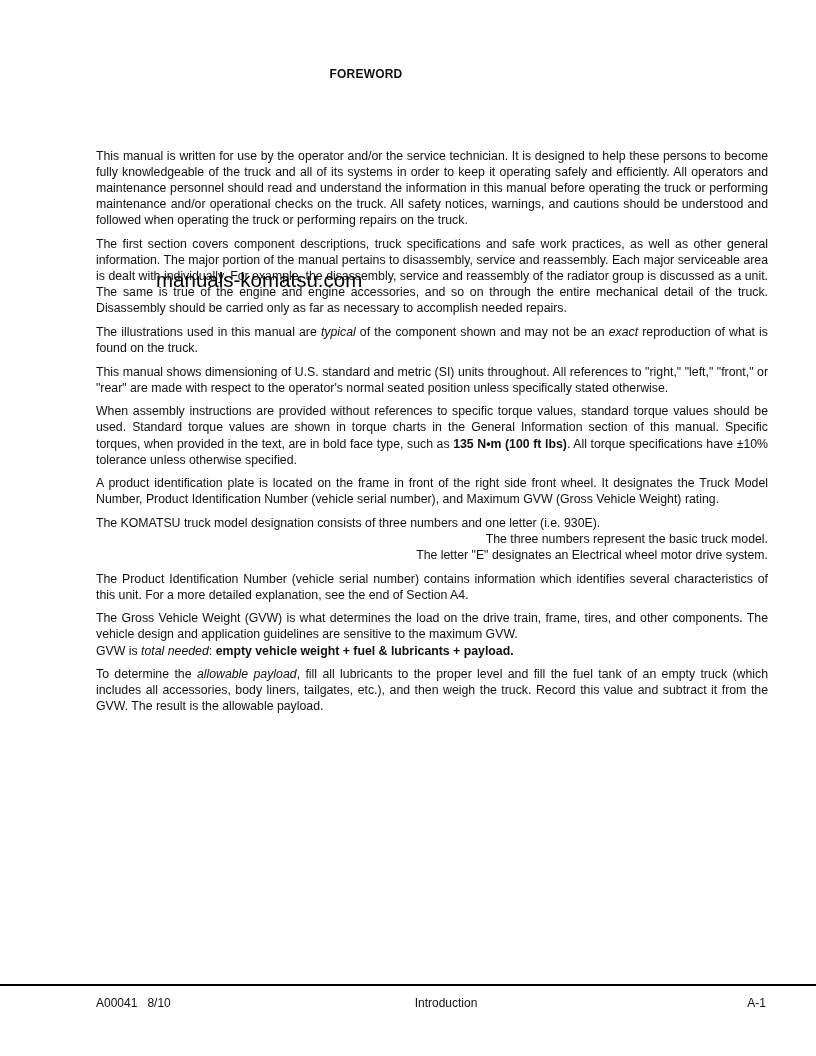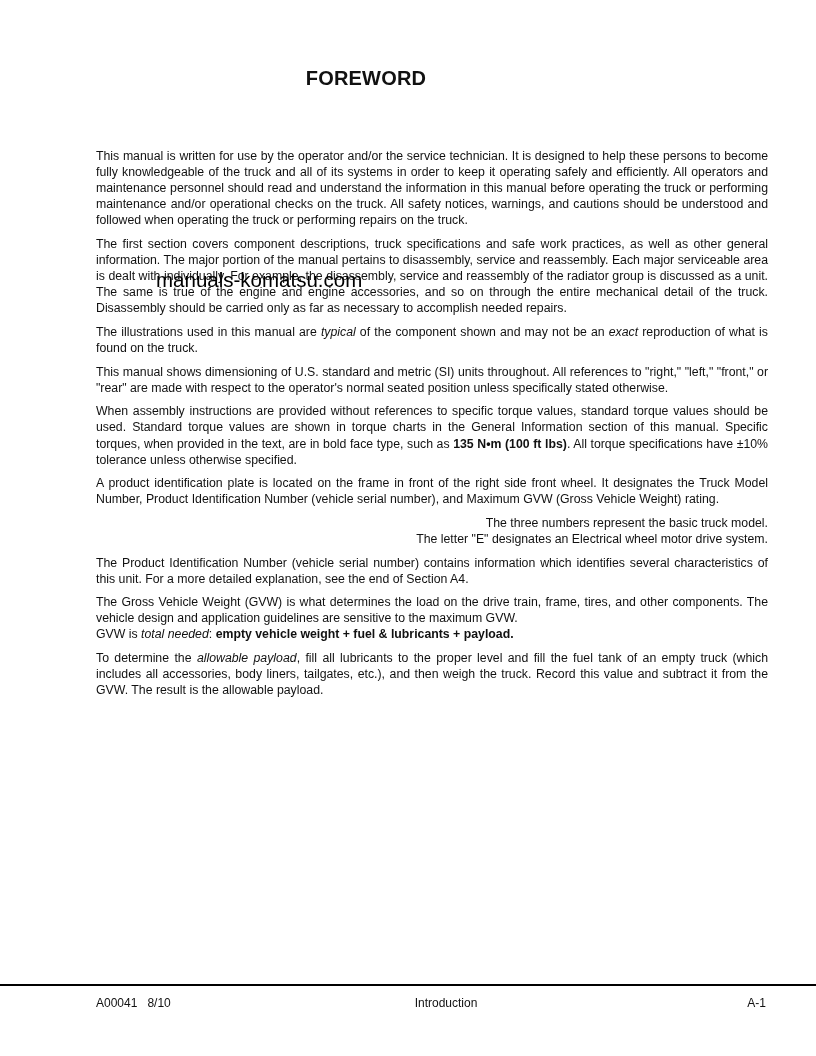--- a/index.html
+++ b/index.html
@@ -2,21 +2,21 @@
 <html><head>
   <meta charset="utf-8">
   <style>
     html, body { margin: 0; padding: 0; background: #ffffff; }
     body {
       width: 816px; height: 1056px; position: relative; overflow: hidden;
       font-family: "Liberation Sans", sans-serif; color: #111;
     }
     .title {
       position: absolute; top: 67px; left: 0; width: 732px; text-align: center;
-      font-size: 20px; font-weight: bold; letter-spacing: 0.2px;
+      font-size: 12px; font-weight: bold; letter-spacing: 0.2px;
     }
     .content {
       position: absolute; top: 148px; left: 96px; width: 672px;
       font-size: 12.3px; line-height: 16.1px; text-align: justify;
     }
     .content p { margin: 0 0 7.5px 0; }
     .content p.tight { margin-bottom: 0; }
     .indent { padding-left: 31px; text-align: right; }
     .watermark {
       position: absolute; top: 268px; left: 156px;
@@ -39,20 +39,21 @@
 
 <div class="title">FOREWORD</div>
 
 <div class="content">
   <p>This manual is written for use by the operator and/or the service technician. It is designed to help these persons to become fully knowledgeable of the truck and all of its systems in order to keep it operating safely and efficiently. All operators and maintenance personnel should read and understand the information in this manual before operating the truck or performing maintenance and/or operational checks on the truck. All safety notices, warnings, and cautions should be understood and followed when operating the truck or performing repairs on the truck.</p>
   <p>The first section covers component descriptions, truck specifications and safe work practices, as well as other general information. The major portion of the manual pertains to disassembly, service and reassembly. Each major serviceable area is dealt with individually. For example, the disassembly, service and reassembly of the radiator group is discussed as a unit. The same is true of the engine and engine accessories, and so on through the entire mechanical detail of the truck. Disassembly should be carried only as far as necessary to accomplish needed repairs.</p>
   <p><span>The illustrations used in this manual are </span><i>typical</i><span> of the component shown and may not be an </span><i>exact</i><span> reproduction of what is found on the truck.</span></p>
   <p>This manual shows dimensioning of U.S. standard and metric (SI) units throughout. All references to "right," "left," "front," or "rear" are made with respect to the operator's normal seated position unless specifically stated otherwise.</p>
   <p><span>When assembly instructions are provided without references to specific torque values, standard torque values should be used. Standard torque values are shown in torque charts in the General Information section of this manual. Specific torques, when provided in the text, are in bold face type, such as </span><b>135 N•m (100 ft lbs)</b><span>. All torque specifications have ±10% tolerance unless otherwise specified.</span></p>
   <p>A product identification plate is located on the frame in front of the right side front wheel. It designates the Truck Model Number, Product Identification Number (vehicle serial number), and Maximum GVW (Gross Vehicle Weight) rating.</p>
+  <p class="tight">The KOMATSU truck model designation consists of three numbers and one letter (i.e. 930E).</p>
   <p class="tight indent">The three numbers represent the basic truck model.</p>
   <p class="indent">The letter "E" designates an Electrical wheel motor drive system.</p>
   <p>The Product Identification Number (vehicle serial number) contains information which identifies several characteristics of this unit. For a more detailed explanation, see the end of Section A4.</p>
   <p class="tight">The Gross Vehicle Weight (GVW) is what determines the load on the drive train, frame, tires, and other components. The vehicle design and application guidelines are sensitive to the maximum GVW.</p>
   <p style="text-align:left"><span>GVW is </span><i>total needed</i><span>: </span><b>empty vehicle weight + fuel &amp; lubricants + payload.</b></p>
   <p><span>To determine the </span><i>allowable payload</i><span>, fill all lubricants to the proper level and fill the fuel tank of an empty truck (which includes all accessories, body liners, tailgates, etc.), and then weigh the truck. Record this value and subtract it from the GVW. The result is the allowable payload.</span></p>
 </div>
 
 <div class="watermark">manuals-komatsu.com</div>
 

